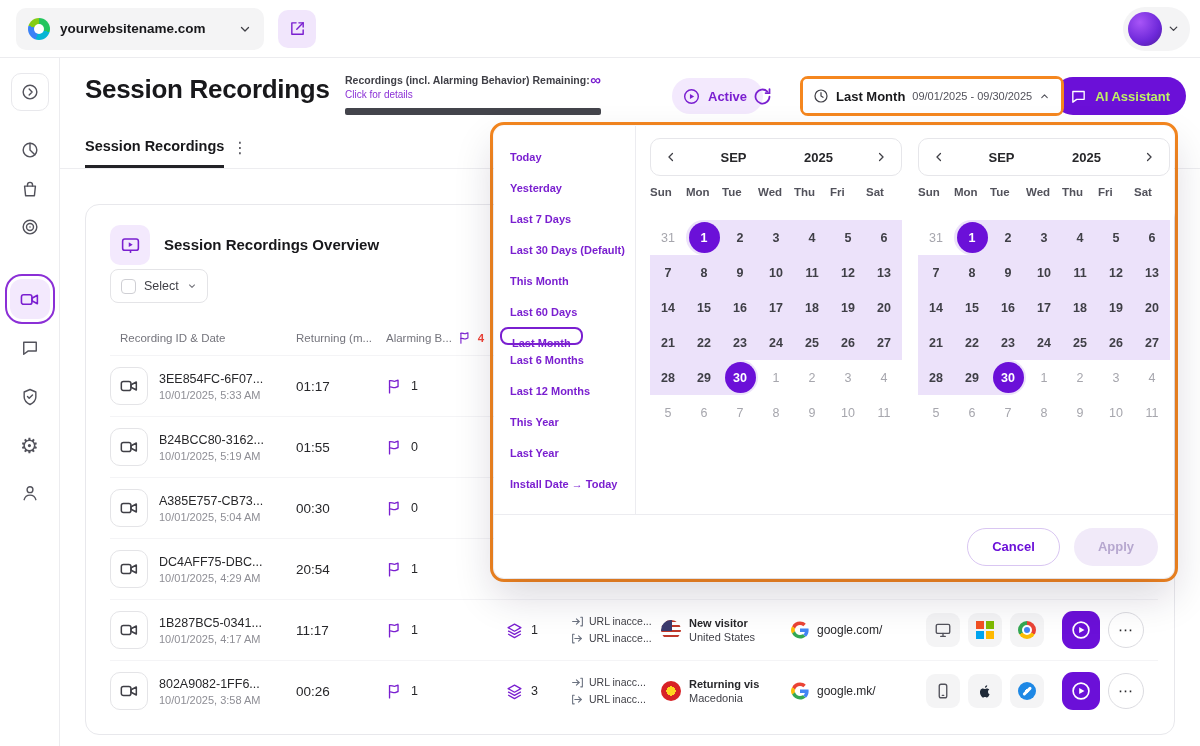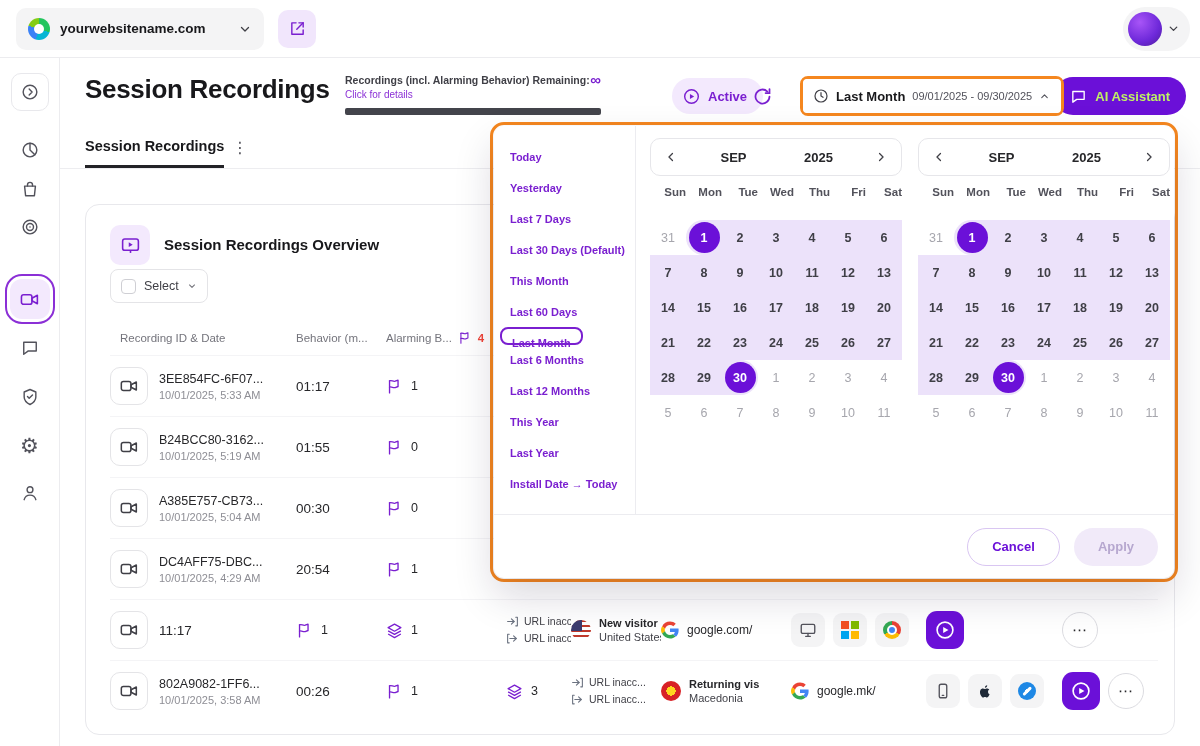--- a/index.html
+++ b/index.html
@@ -134,21 +134,21 @@
     cursor:pointer; white-space:nowrap; width:fit-content; }
   .preset.selected { border:2px solid #7a1fd0; border-radius:8px; padding:5px 10px;
     margin:-7px 0 -7px -10px; }
   .dd-cal { position:absolute; top:12px; width:252px; }
   .cal1 { left:156px; } .cal2 { left:424px; }
   .cal-head { height:38px; border:1px solid #e6e6ea; border-radius:10px; display:flex; align-items:center; }
   .cal-nav { width:40px; height:100%; background:none; border:none; display:flex; align-items:center;
     justify-content:center; cursor:pointer; }
   .cal-month, .cal-year { flex:1; text-align:center; font-size:13px; font-weight:700; color:#27272a; }
   .cal-weekdays { display:grid; grid-template-columns:repeat(7,36px); margin-top:10px; height:20px; }
-  .wd { text-align:right; font-size:11.5px; font-weight:600; color:#52525b; }
+  .wd { text-align:left; font-size:11.5px; font-weight:600; color:#52525b; }
   .cal-grid { display:grid; grid-template-columns:repeat(7,36px); grid-auto-rows:35px; margin-top:14px; }
   .day { position:relative; display:flex; align-items:center; justify-content:center;
     font-size:12.5px; font-weight:600; color:#3f3f46; cursor:pointer; }
   .day.prev, .day.next { color:#a6a6ad; font-weight:500; }
   .day.range { background:#ece2fa; }
   .day.start { background:#ece2fa; border-radius:18px 0 0 18px; }
   .day.end { background:#ece2fa; border-radius:0 18px 18px 0; }
   .day.start span, .day.end span { width:31px; height:31px; border-radius:50%; background:#6b10d8;
     color:#fff; display:flex; align-items:center; justify-content:center; }
   .dd-footer { position:absolute; left:0; right:0; bottom:0; height:64px; border-top:1px solid #ececf0;
@@ -321,21 +321,21 @@
       <span class="select-label">Select</span>
       <span>
         <svg width="10" height="10" viewBox="0 0 24 24" fill="none" stroke="#74747c" stroke-width="2.6" stroke-linecap="round" stroke-linejoin="round">
             <path d="M6 9.5l6 6 6-6"></path>
           </svg>
       </span>
     </div>
 
     <div class="thead">
       <div class="th th-id">Recording ID &amp; Date</div>
-      <div class="th">Behavior (m...</div>
+      <div class="th">Returning (m...</div>
       <div class="th">
         <span>Alarming B...</span>
         <span>
           <svg width="14" height="14" viewBox="0 0 24 24" fill="none" stroke="#7a1fd0" stroke-width="1.9" stroke-linecap="round" stroke-linejoin="round">
               <path d="M5 21V4"></path>
               <path d="M5 4c2.5-1.5 5 1.5 8 .5l4-1.5v9l-4 1.5c-3 1-5.5-2-8-.5"></path>
             </svg>
         </span>
         <b class="alarm-total">4</b>
       </div>
@@ -477,20 +477,24 @@
         <div class="trow">
           <div class="cell">
             <button class="vid-btn">
               <span>
                 <svg width="20" height="20" viewBox="0 0 24 24" fill="none" stroke="#3f3f46" stroke-width="1.8" stroke-linejoin="round">
                   <rect x="2.8" y="6.5" width="11.5" height="11" rx="2.5"></rect>
                   <path d="M14.5 10.5 20.8 7.2v9.6l-6.3-3.3z"></path>
                 </svg>
               </span>
             </button>
+          </div>
+          <div class="cell">
+            <div class="rid">1B287BC5-0341...</div>
+            <div class="rdate">10/01/2025, 4:17 AM</div>
           </div>
           <div class="cell c-dur">11:17</div>
           <div class="cell c-alarm">
             <span>
               <svg width="17" height="17" viewBox="0 0 24 24" fill="none" stroke="#7a1fd0" stroke-width="1.9" stroke-linecap="round" stroke-linejoin="round">
                 <path d="M5 21V4"></path>
                 <path d="M5 4c2.5-1.5 5 1.5 8 .5l4-1.5v9l-4 1.5c-3 1-5.5-2-8-.5"></path>
               </svg>
             </span>
             <span>1</span>

